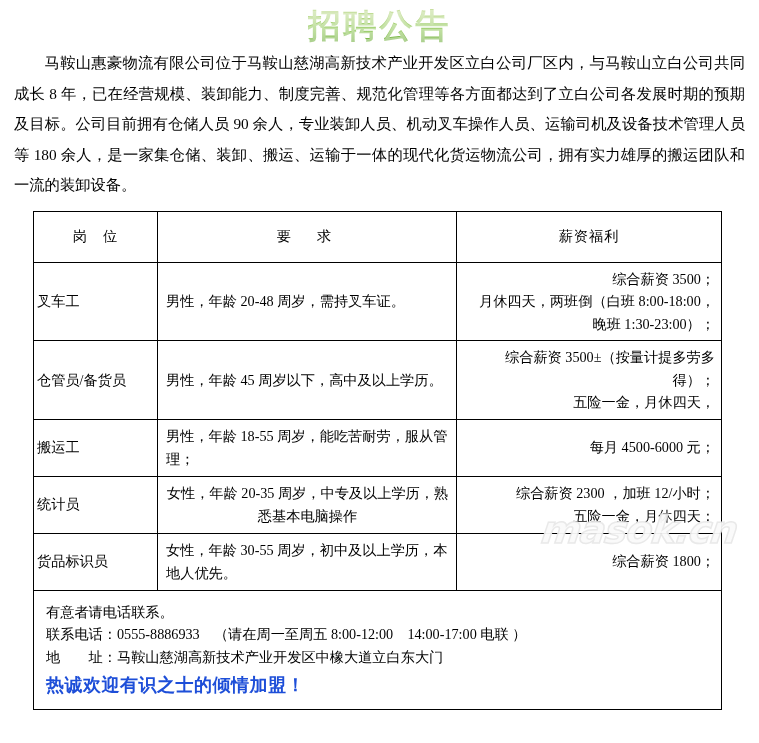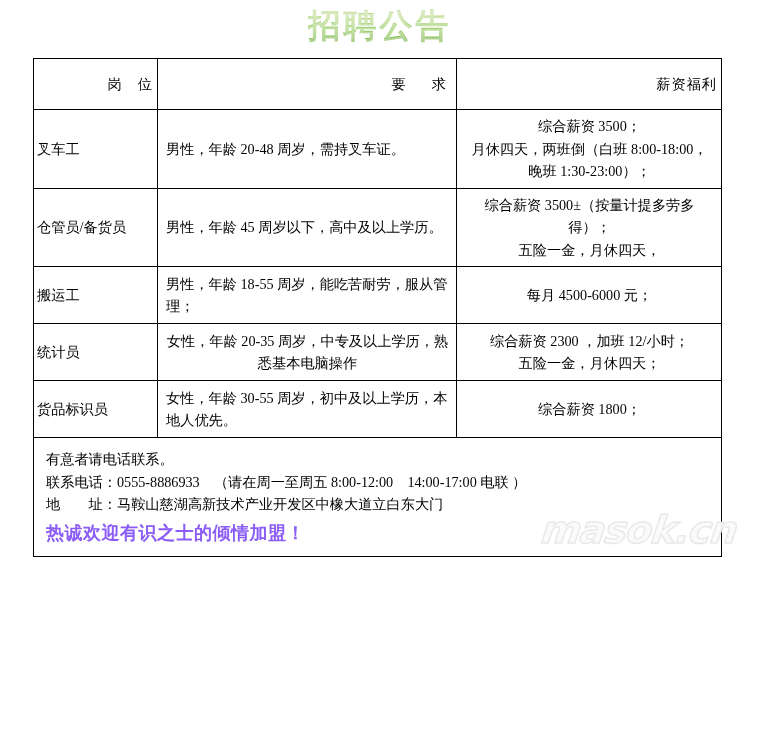--- a/index.html
+++ b/index.html
@@ -80,56 +80,56 @@
     vertical-align: middle;
     font-size: 14.2px;
     line-height: 22.5px;
     font-weight: normal;
   }
   col.c-pos { width: 124px; }
   col.c-req { width: 299px; }
   col.c-pay { width: 265px; }
 
   thead th {
-    text-align: right;
+    text-align: center;
     font-weight: bold;
     font-size: 16.5px;
     height: 46px;
     padding: 2px 4px;
     letter-spacing: 1px;
   }
   th.req-head { letter-spacing: 6px; }
 
   td.pos {
     text-align: left;
     padding: 4px 3px;
   }
   td.req {
     padding: 5px 7px 5px 8px;
     text-align: left;
   }
   td.pay {
     padding: 5px 6px 5px 7px;
-    text-align: center;
+    text-align: right;
   }
   .row-1 td { height: 64px; }
   .row-2 td { height: 48px; margin-top: 8px; }
   .row-3 td { height: 46px; }
   .row-4 td { height: 46px; }
   .row-5 td { height: 46px; }
 
   td.footer-cell {
     padding: 10px 12px 12px 12px;
     text-align: left;
     font-size: 15px;
     line-height: 29px;
   }
   .f-line { white-space: pre; font-family: Liberation Serif, serif; }
   .f-red {
-    color: #8b5cf6;
+    color: #1d4ed8;
     font-weight: bold;
     font-size: 18px;
     letter-spacing: 0.5px;
     margin-top: 6px;
     display: block;
   }
 
   
   .watermark {
     position: absolute;
@@ -150,20 +150,21 @@
 </style>
 </head>
 <body>
 
 <div class="page">
 
   <div class="title-wrap">
     <div class="doc-title">招聘公告</div>
   </div>
 
+  <p class="intro">马鞍山惠豪物流有限公司位于马鞍山慈湖高新技术产业开发区立白公司厂区内，与马鞍山立白公司共同成长 8 年，已在经营规模、装卸能力、制度完善、规范化管理等各方面都达到了立白公司各发展时期的预期及目标。公司目前拥有仓储人员 90 余人，专业装卸人员、机动叉车操作人员、运输司机及设备技术管理人员等 180 余人，是一家集仓储、装卸、搬运、运输于一体的现代化货运物流公司，拥有实力雄厚的搬运团队和一流的装卸设备。</p>
 
   <div class="table-wrap">
     <table class="jobs">
       <colgroup>
         <col class="c-pos">
         <col class="c-req">
         <col class="c-pay">
       </colgroup>
       <thead>
         <tr>

